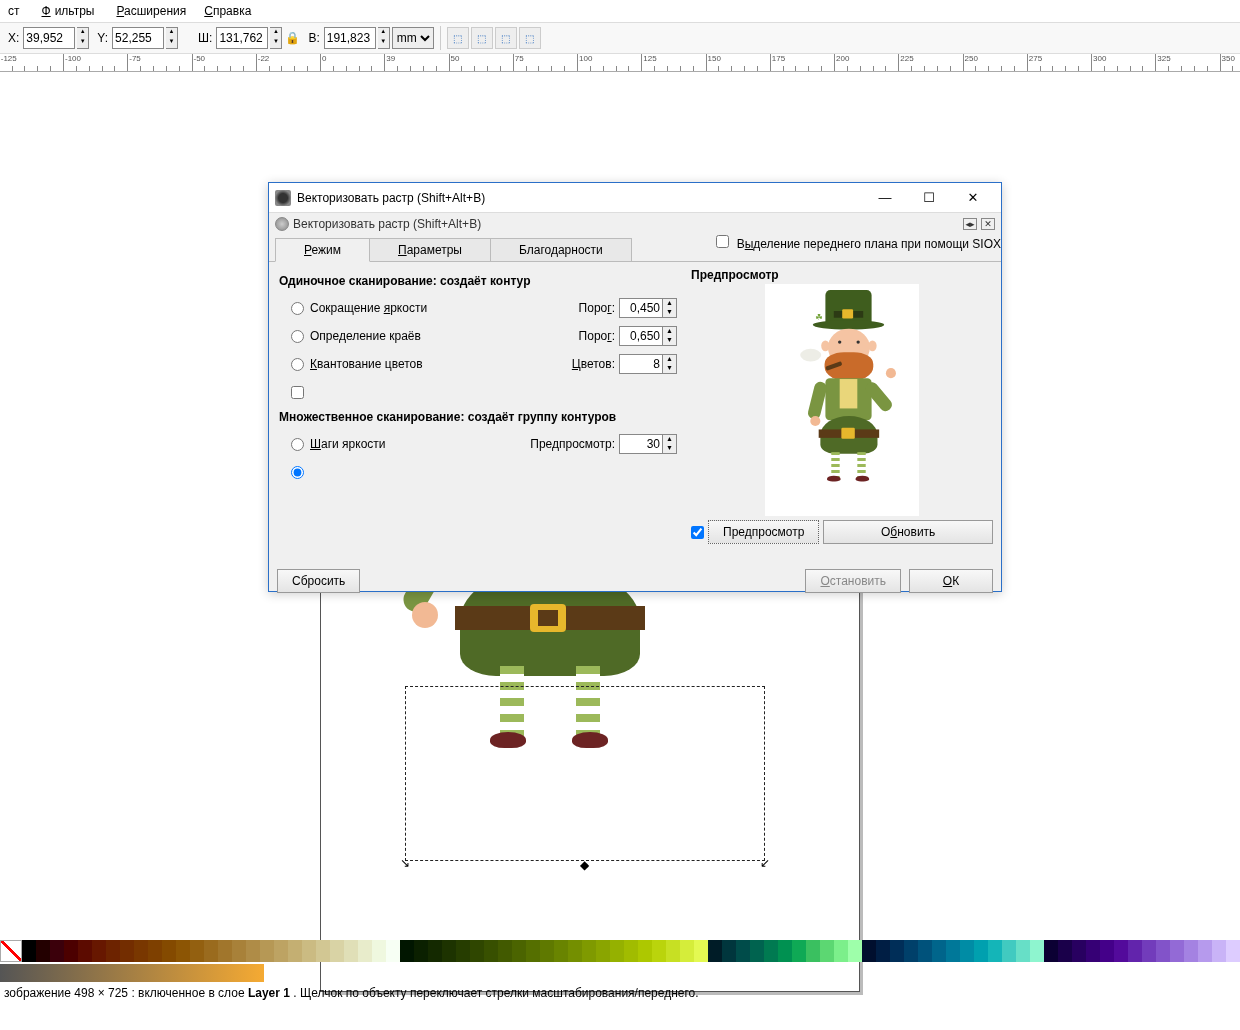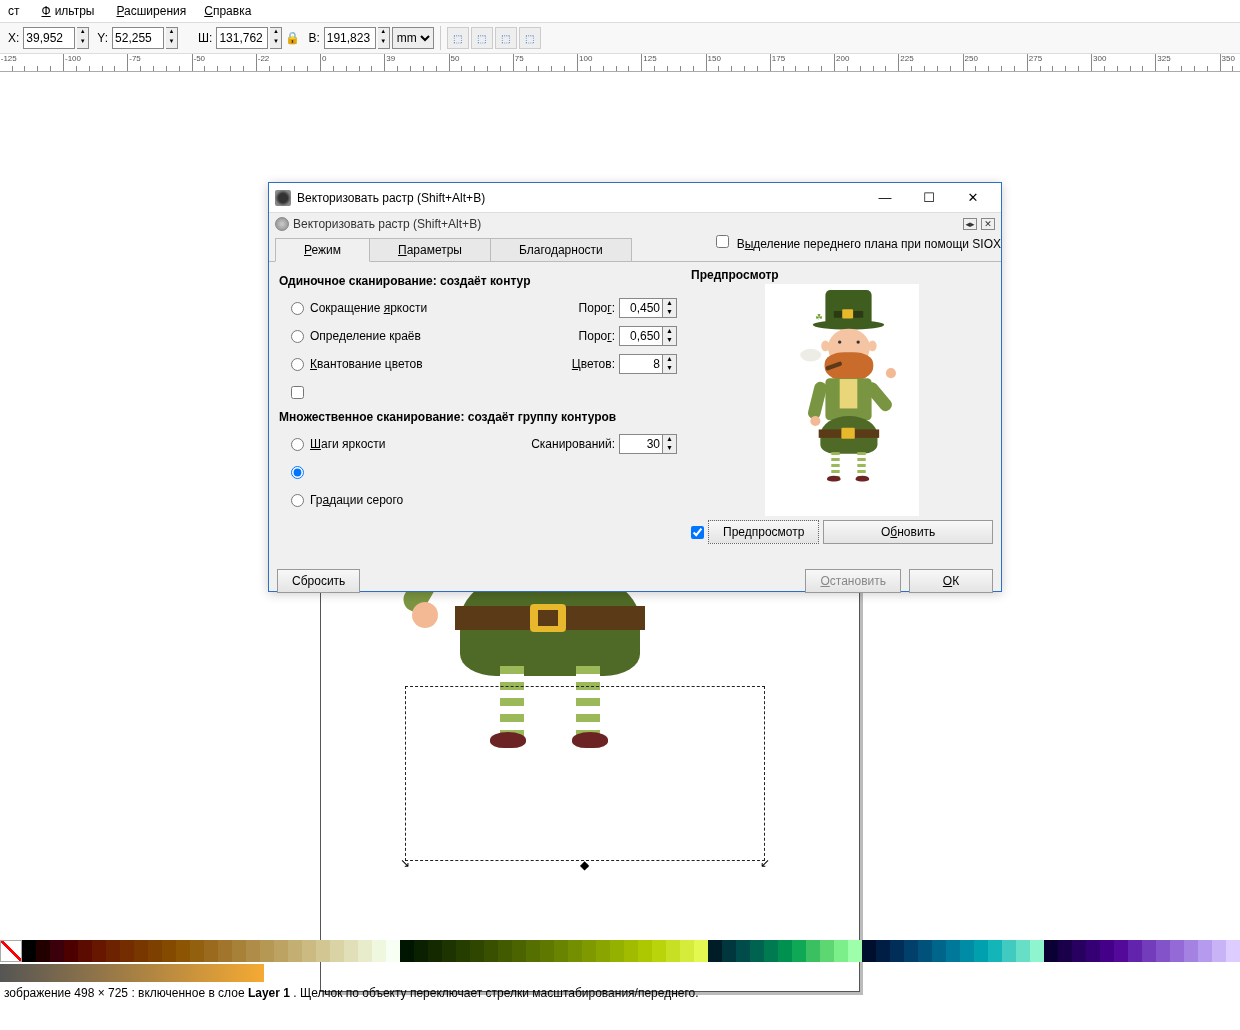--- a/index.html
+++ b/index.html
@@ -354,36 +354,32 @@
 
       <div class="row">
         <input type="checkbox" style="">
       </div>
 
       <div class="sect-title">Множественное сканирование: создаёт группу контуров</div>
 
       <div class="row">
         <input type="radio" name="multi" style="">
         <span class="rlabel"><u>Ш</u>аги яркости</span>
-        <span class="plabel">Сканирований:</span>
+        <span class="plabel">Предпросмотр:</span>
         <input class="spinval" value="30" style="">
         <div class="spin2">
             <div>▲</div>
             <div>▼</div>
           </div>
       </div>
 
       <div class="row">
         <input type="radio" name="multi" checked="" style="">
       </div>
 
-      <div class="row">
-        <input type="radio" name="multi" style="">
-        <span class="rlabel">Гр<u>а</u>дации серого</span>
-      </div>
 
     </div>
 
     <div class="right-col">
       <div class="preview-title">Предпросмотр</div>
       <div class="preview-box">
         <div class="mini">
 
           <div style="position:absolute; left:120px; top:0; width:110px; height:80px; background:#3f5d1e; border-radius:12px 12px 4px 4px;"></div>
           <div style="position:absolute; left:90px; top:72px; width:170px; height:22px; background:#3f5d1e; border-radius:50%;"></div>

